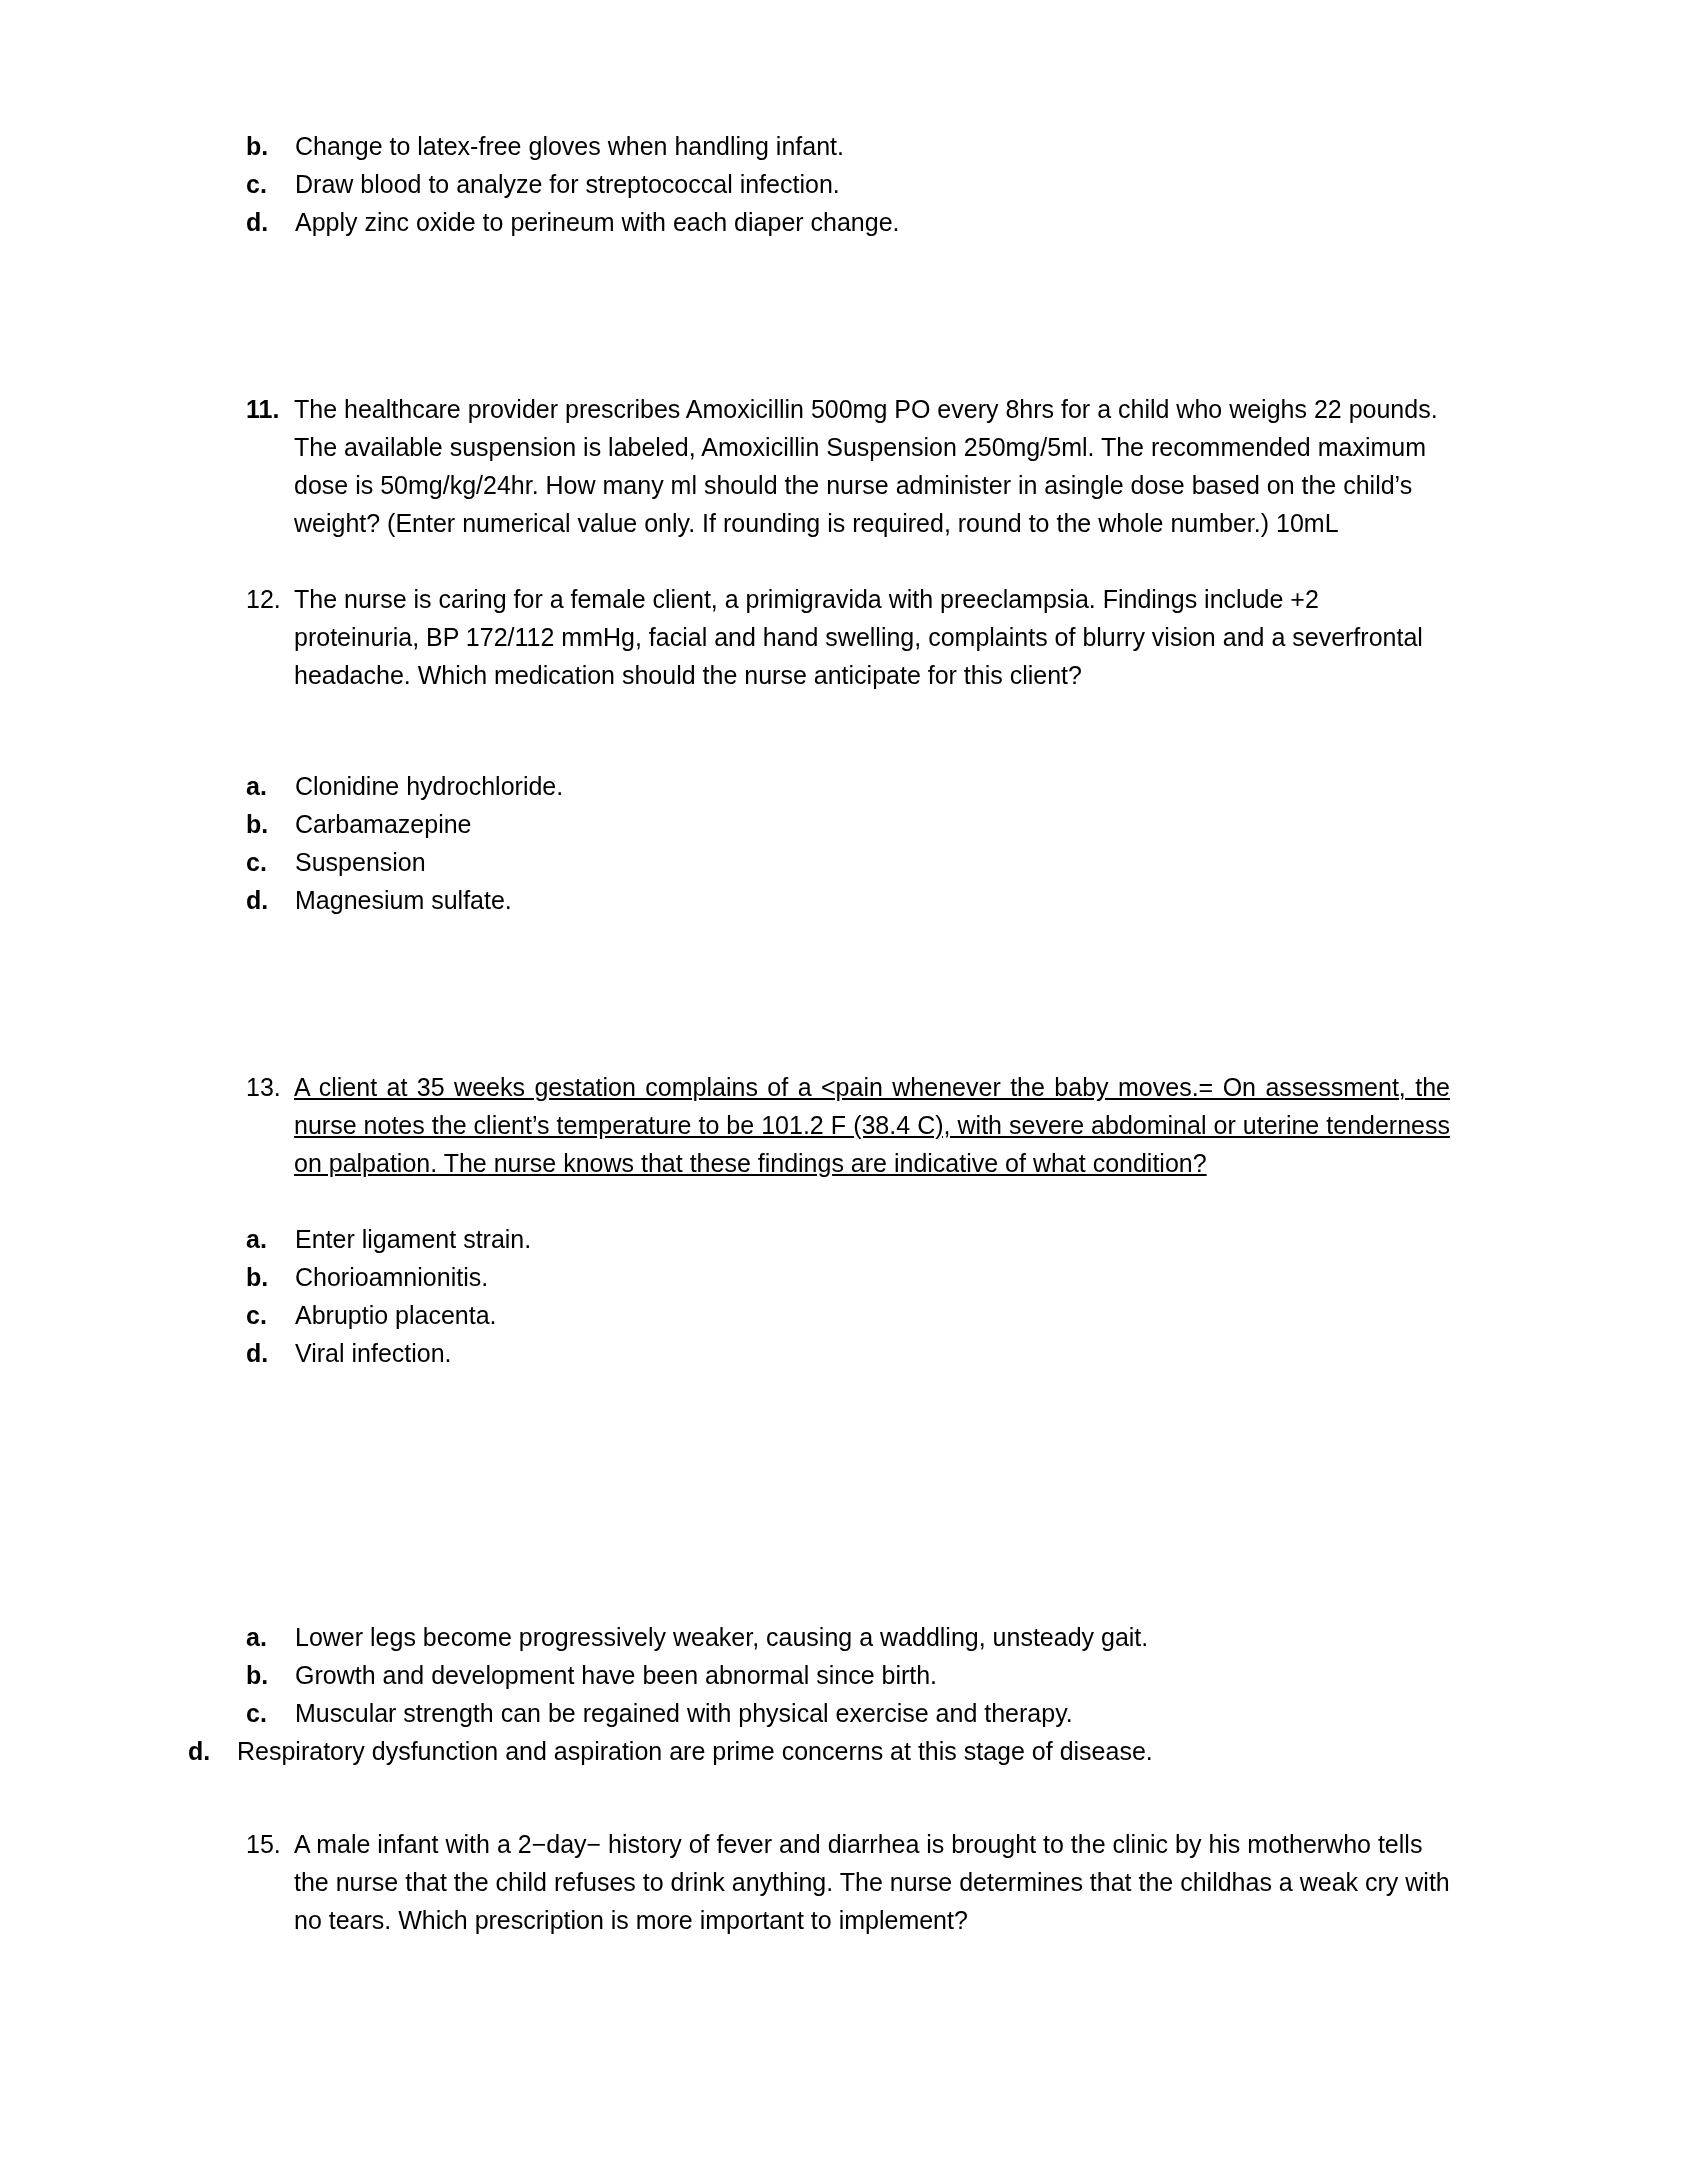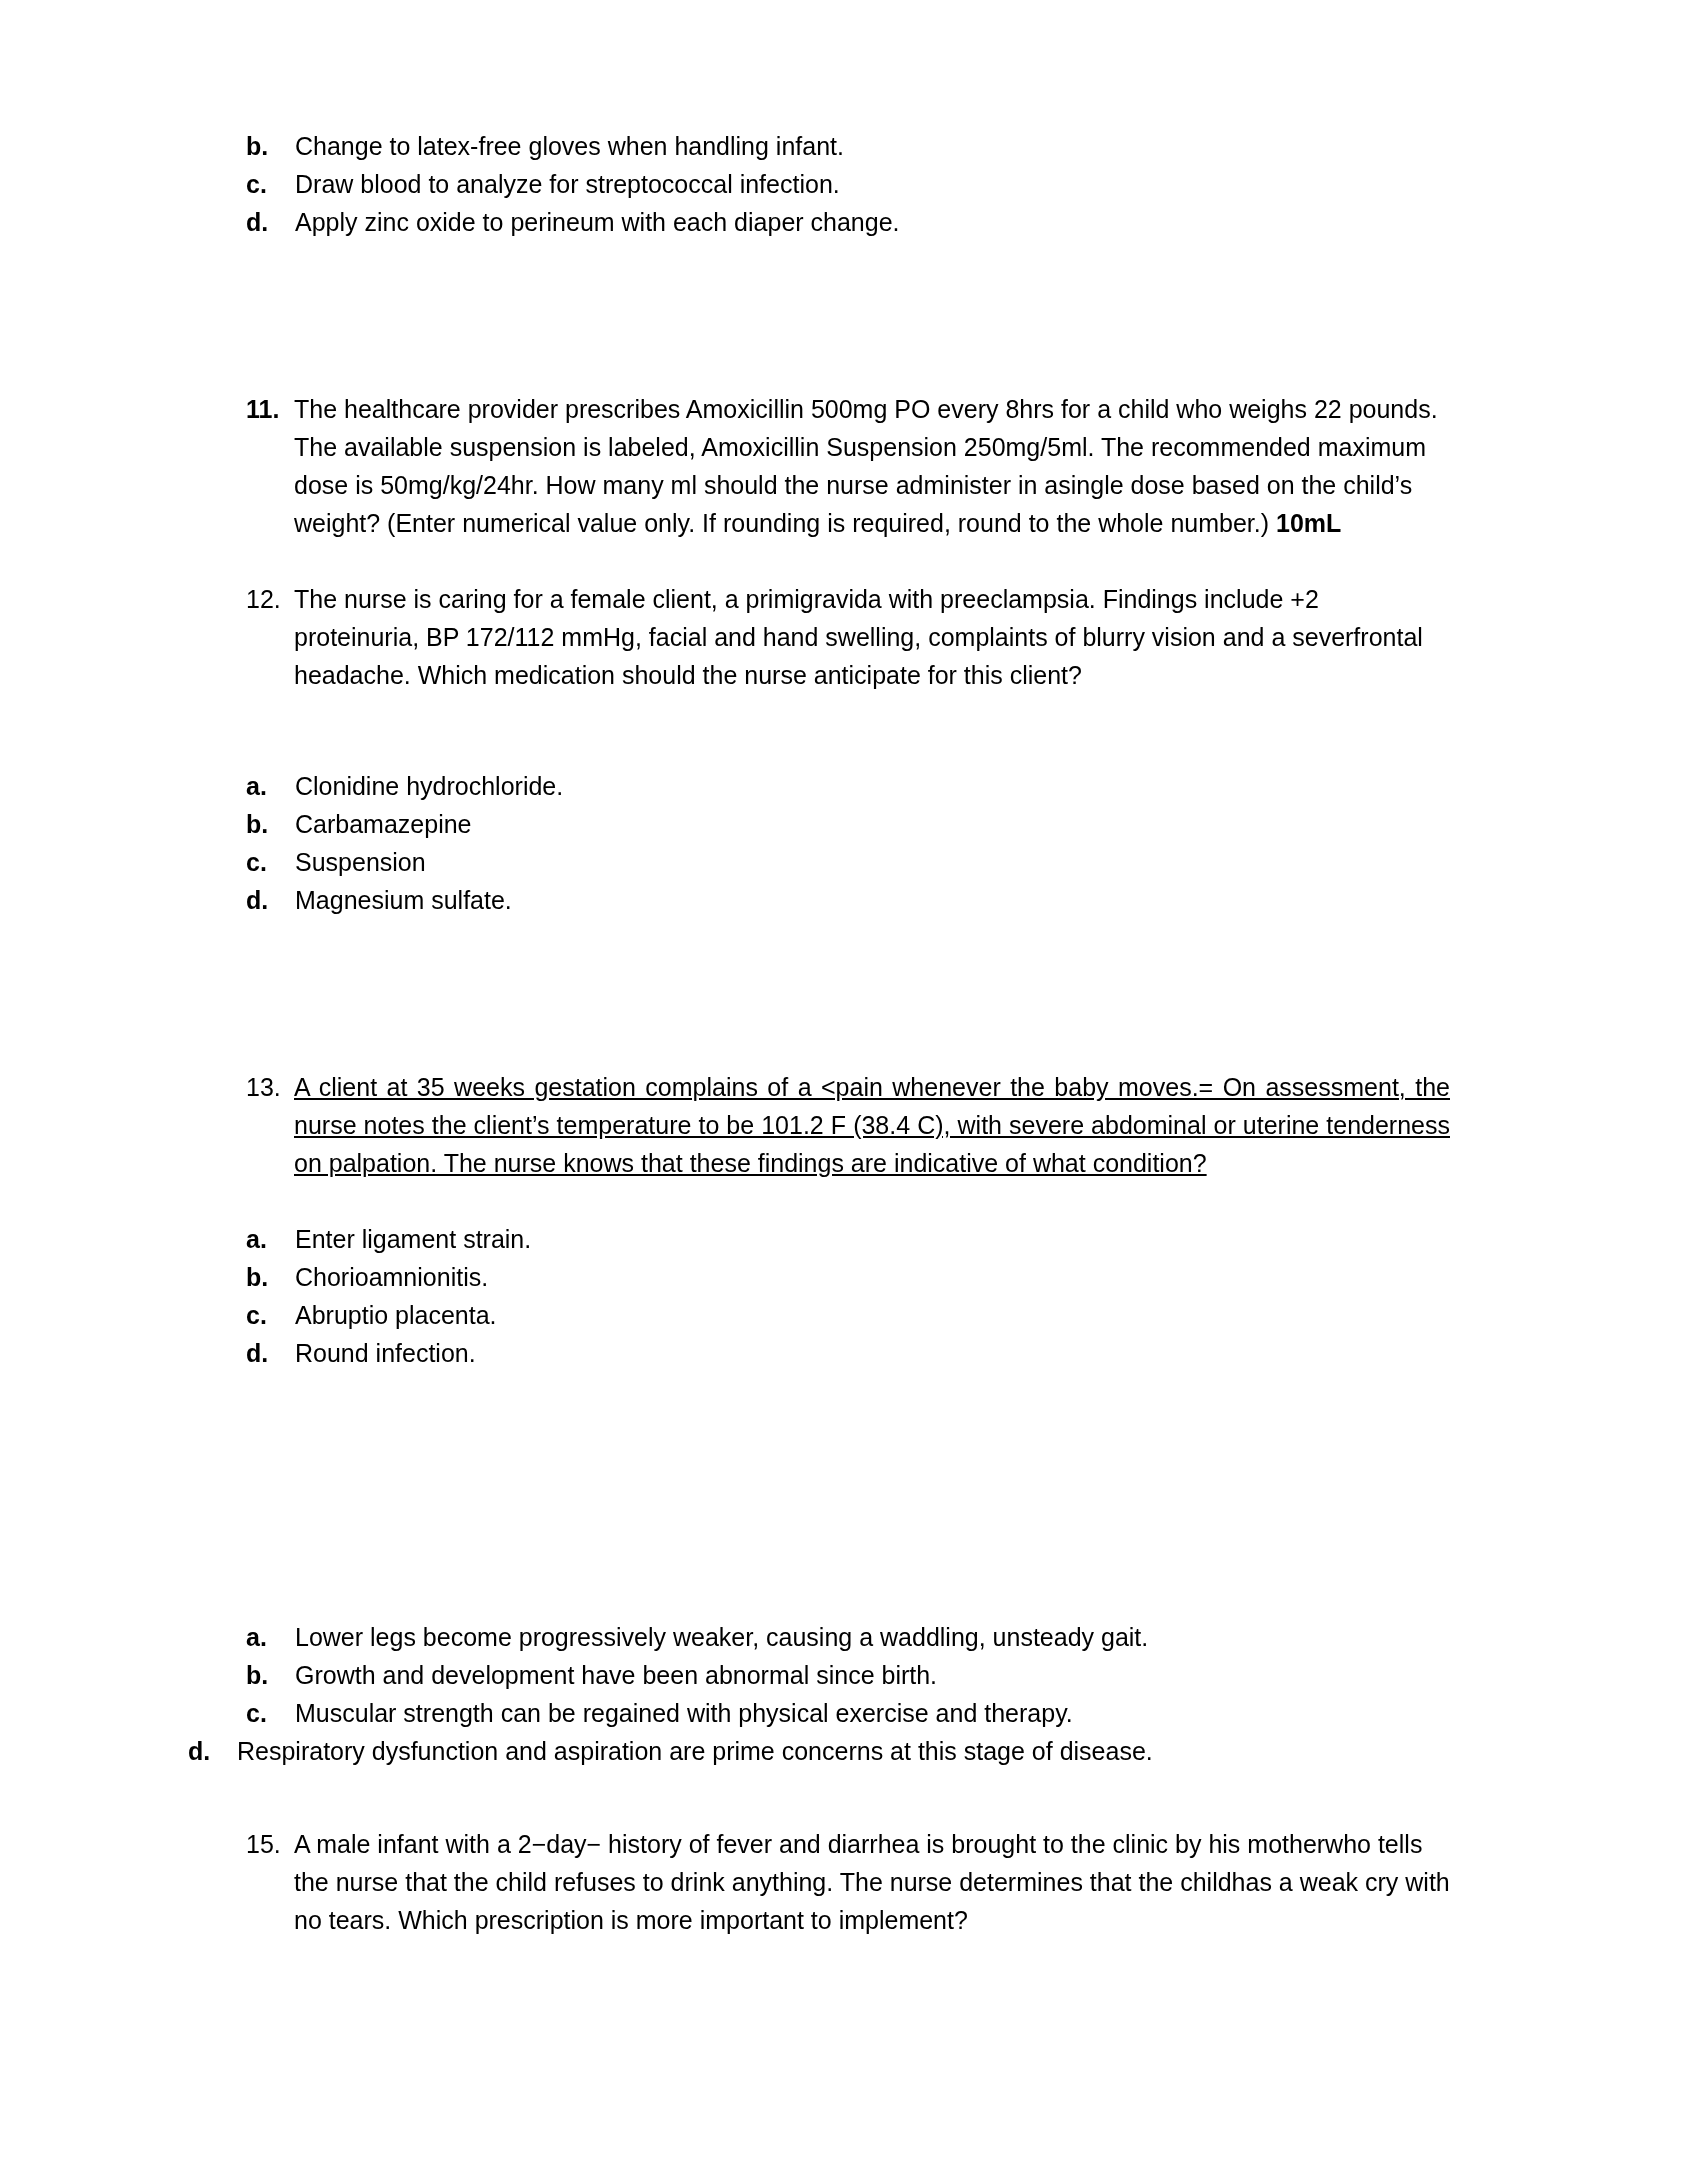--- a/index.html
+++ b/index.html
@@ -71,21 +71,21 @@
   
   .q {
     margin-left: 246px;
     width: 1204px;
   }
   .q .marker {
     width: 48px;
   }
   .q.numbold .marker { font-weight: bold; }
   .q.justify .body { text-align: justify; text-decoration: underline; }
-  .q .body b { font-weight: bold; margin-top: 7px; }
+  .q .body b { font-weight: normal; margin-top: 7px; }
 
   .gap-xl { height: 73px; }
   .gap-lg { height: 55px; }
   .gap-md { height: 38px; }
   .gap-xxl { height: 149px; }
   .gap-huge { height: 246px; }
   .top-pad { height: 127px; }
 </style>
 </head>
 <body>
@@ -167,21 +167,21 @@
         <div class="row opt bold">
           <span class="marker">b.</span>
           <span class="body">Chorioamnionitis.</span>
         </div>
         <div class="row opt">
           <span class="marker">c.</span>
           <span class="body">Abruptio placenta.</span>
         </div>
         <div class="row opt">
           <span class="marker">d.</span>
-          <span class="body">Round infection.</span>
+          <span class="body">Viral infection.</span>
         </div>
       </div>
     </div>
 
     <div class="gap-huge"></div>
 
     <div>
 
       <div>
         <div class="row opt bold">

